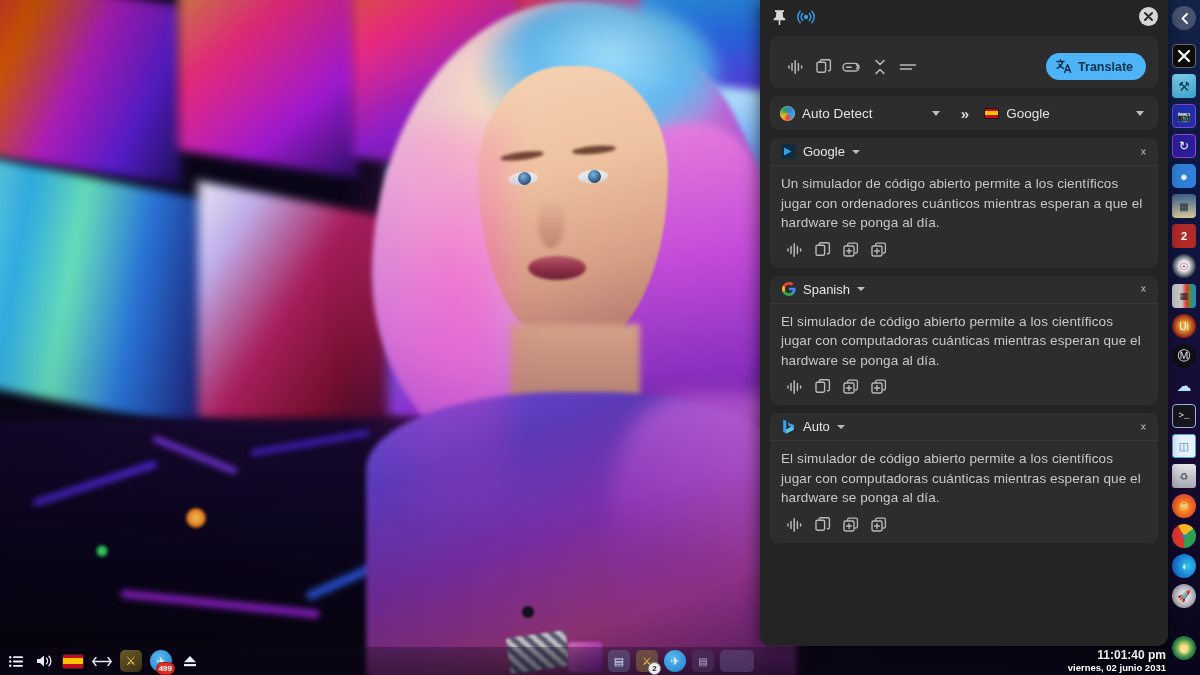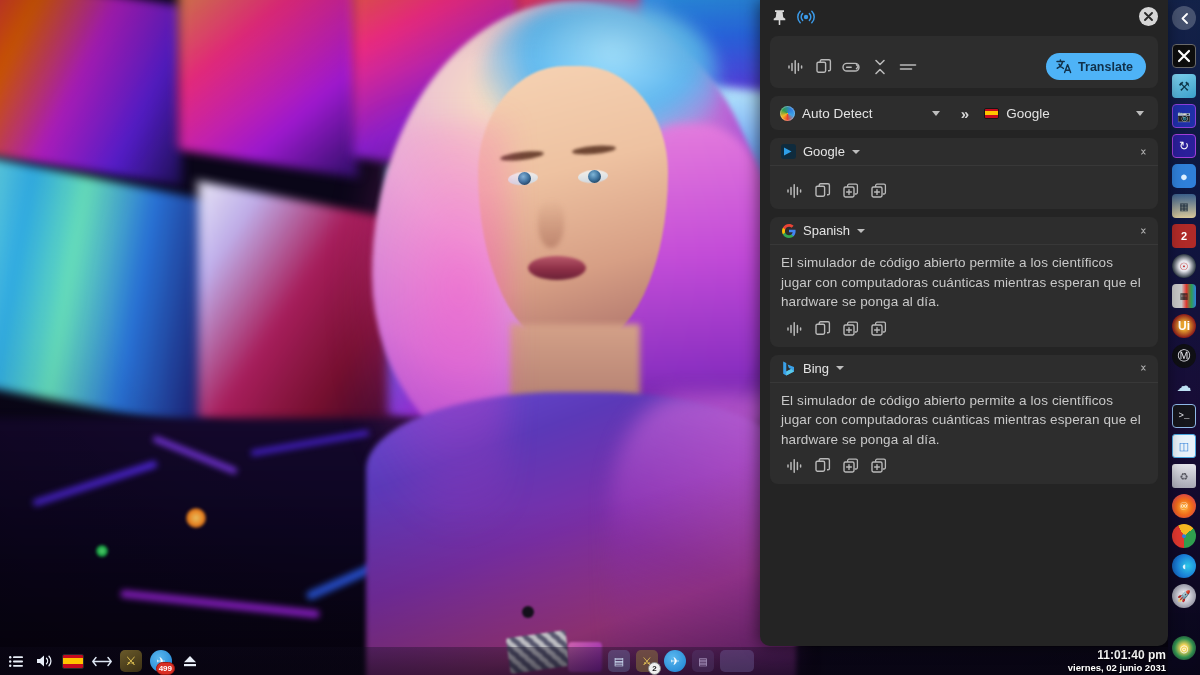--- a/index.html
+++ b/index.html
@@ -354,21 +354,21 @@
     <div class="dock-ico" style="background:#b02a28;">
       <span style="font-size:11px;font-weight:bold;color:#fff;">2</span>
     </div>
     <div class="dock-ico" style="background:radial-gradient(circle,#e8e8ee 30%,#16222e 75%);border-radius:50%;">
       <span style="font-size:10px;color:#c01a1a;">☉</span>
     </div>
     <div class="dock-ico" style="background:linear-gradient(90deg,#c8c8c8 40%,#e0382f 60%,#2f9e4f 80%,#2f7fe0 100%);">
       <span style="font-size:9px;color:#1a1a1a;">▦</span>
     </div>
     <div class="dock-ico" style="background:radial-gradient(circle,#e8a32f 25%,#8a1a1a 70%);border-radius:50%;">
-      <span style="font-size:12px;color:#fff;font-weight:bold;">Ui</span>
+      <span style="font-size:10px;color:#fff;font-weight:normal;">Ui</span>
     </div>
     <div class="dock-ico" style="background:#0f0f14;border-radius:50%;">
       <span style="font-size:13px;color:#e8e8ee;">Ⓜ</span>
     </div>
     <div class="dock-ico">
       <span style="font-size:15px;color:#bfe2f5;">☁</span>
     </div>
     <div class="dock-ico" style="background:#16161c;border:1px solid #8fb8e8;border-radius:4px;">
       <span style="font-size:9px;color:#e8e8ee;font-family:'Liberation Mono',monospace;">&gt;_</span>
     </div>
@@ -557,20 +557,21 @@
             </svg>
         </span>
         <span class="eng-name">Google</span>
         <span class="eng-caret"></span>
         <span class="collapse">
             <i>⌄</i>
             <i>⌃</i>
           </span>
       </div>
       <div class="eng-body">
+        <div class="eng-text">Un simulador de código abierto permite a los científicos jugar con ordenadores cuánticos mientras esperan a que el hardware se ponga al día.</div>
         <div class="eng-tools">
           <div class="tool">
             <svg width="18" height="16" viewBox="0 0 18 16">
                 <g stroke="#b9b9b9" stroke-width="1.5" stroke-linecap="round">
                   <path d="M2 7v2M5 4.5v7M8.2 1.8v12.4M11.4 4.5v7M14.6 7v2"></path>
                 </g>
               </svg>
           </div>
           <div class="tool">
             <svg width="16" height="16" viewBox="0 0 16 16">
@@ -648,21 +649,21 @@
     </div>
 
     <div class="card engine">
       <div class="eng-head">
         <span class="logo logo-bing">
           <svg width="13" height="15" viewBox="0 0 13 15">
             <path d="M1.2 0.6 L4.3 1.9 V10.6 L9.2 8 L6.9 6.9 L5.6 3.6 L12 6 V10.5 L4.3 14.6 L1.2 12.8 Z" fill="#3aa0e8"></path>
             <path d="M4.3 10.6 L9.2 8 L12 10.5 L4.3 14.6 Z" fill="#5ac8e8"></path>
           </svg>
         </span>
-        <span class="eng-name">Bing</span>
+        <span class="eng-name">Auto</span>
         <span class="eng-caret"></span>
         <span class="collapse">
             <i>⌄</i>
             <i>⌃</i>
           </span>
       </div>
       <div class="eng-body">
         <div class="eng-text">El simulador de código abierto permite a los científicos jugar con computadoras cuánticas mientras esperan que el hardware se ponga al día.</div>
         <div class="eng-tools">
           <div class="tool">

